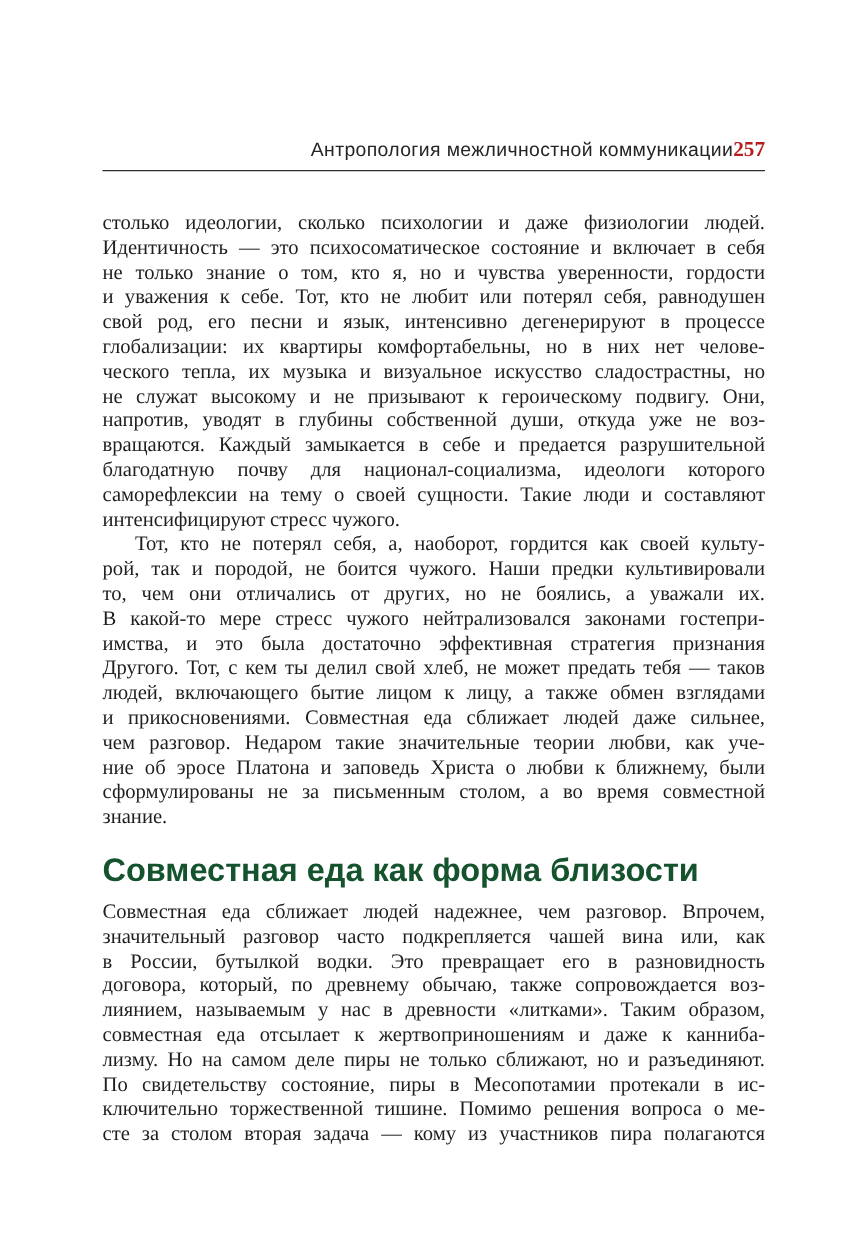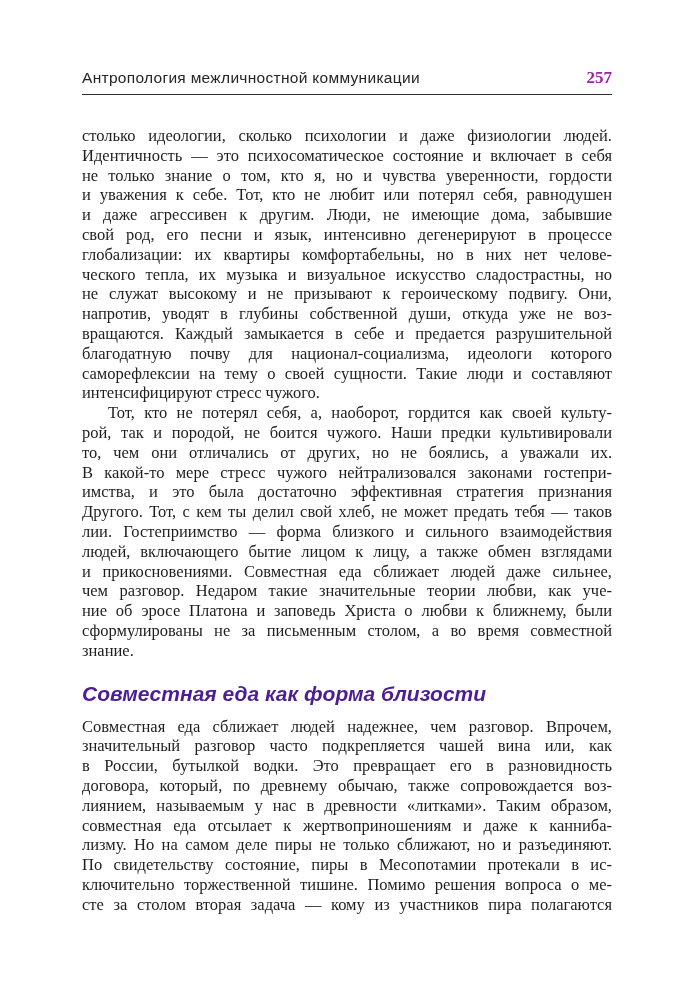--- a/index.html
+++ b/index.html
@@ -11,94 +11,92 @@
     position: relative;
     width: 683px;
     height: 1000px;
     background: #ffffff;
     box-sizing: border-box;
     padding: 68px 71px 0 82px;
     overflow: hidden;
   }
   .page-header {
     display: flex;
-    justify-content: space-between;
+    justify-content: flex-end;
     align-items: baseline;
     border-bottom: 1.5px solid #2e2e2e;
     padding-bottom: 6px;
   }
   .running-head {
     font-family: "Liberation Sans", sans-serif;
     font-size: 15.5px;
     letter-spacing: 0.3px;
     color: #242424;
   }
   .page-number {
     font-family: "Liberation Serif", serif;
     font-weight: 700;
     font-size: 17px;
-    color: #a21caf;
+    color: #b91c1c;
+    margin-top: 42px;
   }
   .page-body {
     margin-top: 31px;
     font-family: "Liberation Serif", serif;
     font-size: 16.5px;
     line-height: 19.8px;
     color: #1e1e1e;
   }
   .paragraph { margin: 0; }
   .line {
     text-align: justify;
     text-align-last: justify;
   }
   .line.last { text-align-last: left; }
   .line.indent { text-indent: 26px; }
   .section-heading {
     font-family: "Liberation Sans", sans-serif;
     font-weight: 700;
-    font-size: 21px;
+    font-size: 26px;
     line-height: 24px;
-    color: #4c1d95;
+    color: #14532d;
     margin: 21px 0 11px 0;
-    font-style: italic;
   }
 </style>
 </head>
 <body>
 
 <div class="page">
   <header class="page-header">
     <span class="running-head">Антропология межличностной коммуникации</span>
     <span class="page-number">257</span>
   </header>
   <main class="page-body" id="body-root">
       <div class="paragraph">
         <div class="line">столько идеологии, сколько психологии и даже физиологии людей.</div>
         <div class="line">Идентичность — это психосоматическое состояние и включает в себя</div>
         <div class="line">не только знание о том, кто я, но и чувства уверенности, гордости</div>
         <div class="line">и уважения к себе. Тот, кто не любит или потерял себя, равнодушен</div>
-        <div class="line">и даже агрессивен к другим. Люди, не имеющие дома, забывшие</div>
         <div class="line">свой род, его песни и язык, интенсивно дегенерируют в процессе</div>
         <div class="line">глобализации: их квартиры комфортабельны, но в них нет челове-</div>
         <div class="line">ческого тепла, их музыка и визуальное искусство сладострастны, но</div>
         <div class="line">не служат высокому и не призывают к героическому подвигу. Они,</div>
         <div class="line">напротив, уводят в глубины собственной души, откуда уже не воз-</div>
         <div class="line">вращаются. Каждый замыкается в себе и предается разрушительной</div>
         <div class="line">благодатную почву для национал-социализма, идеологи которого</div>
         <div class="line">саморефлексии на тему о своей сущности. Такие люди и составляют</div>
         <div class="line last">интенсифицируют стресс чужого.</div>
       </div>
       <div class="paragraph">
         <div class="line indent">Тот, кто не потерял себя, а, наоборот, гордится как своей культу-</div>
         <div class="line">рой, так и породой, не боится чужого. Наши предки культивировали</div>
         <div class="line">то, чем они отличались от других, но не боялись, а уважали их.</div>
         <div class="line">В какой-то мере стресс чужого нейтрализовался законами гостепри-</div>
         <div class="line">имства, и это была достаточно эффективная стратегия признания</div>
         <div class="line">Другого. Тот, с кем ты делил свой хлеб, не может предать тебя — таков</div>
-        <div class="line">лии. Гостеприимство — форма близкого и сильного взаимодействия</div>
         <div class="line">людей, включающего бытие лицом к лицу, а также обмен взглядами</div>
         <div class="line">и прикосновениями. Совместная еда сближает людей даже сильнее,</div>
         <div class="line">чем разговор. Недаром такие значительные теории любви, как уче-</div>
         <div class="line">ние об эросе Платона и заповедь Христа о любви к ближнему, были</div>
         <div class="line">сформулированы не за письменным столом, а во время совместной</div>
         <div class="line last">знание.</div>
       </div>
       <h2 class="section-heading">Совместная еда как форма близости</h2>
       <div class="paragraph">
         <div class="line">Совместная еда сближает людей надежнее, чем разговор. Впрочем,</div>

